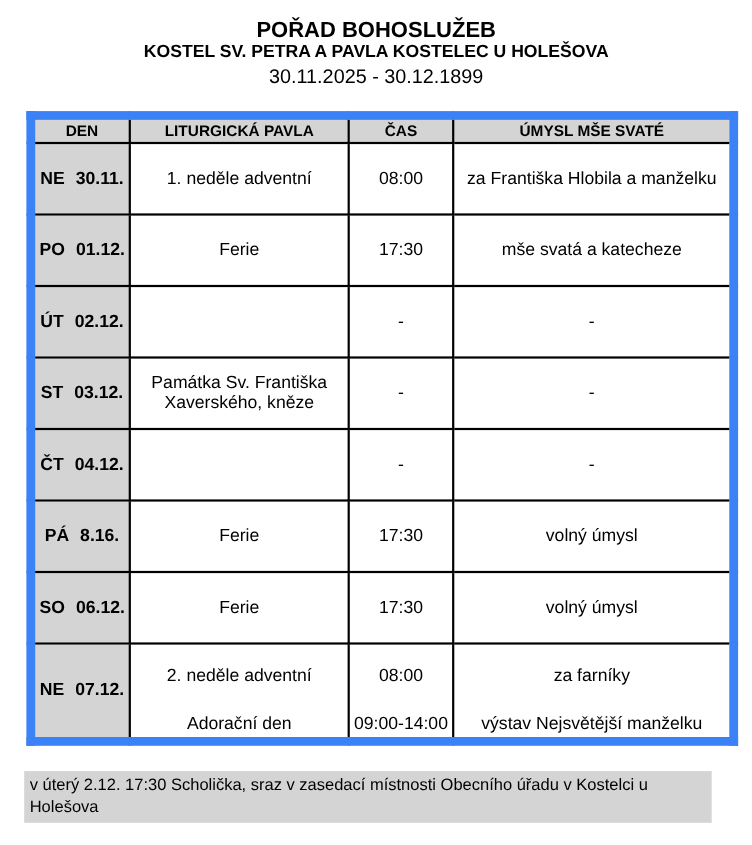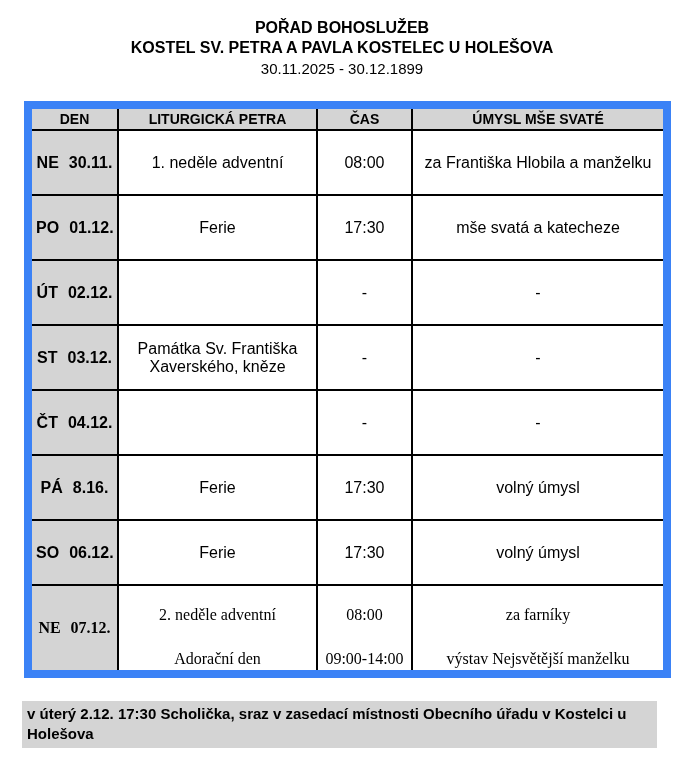--- a/index.html
+++ b/index.html
@@ -19,31 +19,31 @@
 
   
   .titles {
     position: absolute;
     top: 18px;
     left: 0;
     width: 684px;
     text-align: center;
   }
   .title-main {
-    font-size: 16px;
+    font-size: 20px;
     font-weight: bold;
     line-height: 20px;
   }
   .title-church {
     font-size: 16px;
     font-weight: bold;
     line-height: 20px;
   }
   .date-range {
-    font-size: 15px;
+    font-size: 18px;
     font-weight: normal;
     line-height: 22px;
   }
 
   
   table.schedule {
     position: absolute;
     left: 24px;
     top: 101px;
     width: 639px;
@@ -71,21 +71,20 @@
     background: #d4d4d4;
     font-weight: bold;
     height: 20px;
     font-size: 14px;
   }
   table.schedule tr.data-row {
     height: 65px;
   }
   table.schedule tr.data-row.tall {
     height: 84px;
-    font-family: Liberation Serif, serif;
   }
   td.day-cell {
     background: #d4d4d4;
     font-weight: bold;
     white-space: nowrap;
   }
   td.day-cell .day-abbr { margin-right: 10px; }
   td.oslava-cell { padding: 0 10px; line-height: 18px; margin-top: 45px; }
 
   
@@ -115,23 +114,22 @@
 
   
   .footer-note {
     position: absolute;
     left: 22px;
     top: 701px;
     width: 620px;
     background: #d4d4d4;
     font-size: 15px;
     line-height: 20px;
-    padding: 3px 10px 4px 5px;
+    padding: 3px 0 4px 5px;
     text-align: left;
-    font-weight: bold;
   }
 </style>
 </head>
 <body>
 
 <div class="page">
 
   <div class="titles">
     <div class="title-main">POŘAD BOHOSLUŽEB</div>
     <div class="title-church">KOSTEL SV. PETRA A PAVLA KOSTELEC U HOLEŠOVA</div>
@@ -141,21 +139,21 @@
   <table class="schedule">
     <colgroup>
       <col class="c-den">
         <col class="c-oslava">
         <col class="c-cas">
         <col class="c-umysl">
     </colgroup>
     <tbody>
       <tr class="head-row">
         <th>DEN</th>
-        <th>LITURGICKÁ PETRA</th>
+        <th>LITURGICKÁ PAVLA</th>
         <th>ČAS</th>
         <th>ÚMYSL MŠE SVATÉ</th>
       </tr>
 
       <tr class="data-row">
         <td class="day-cell">
           <span class="day-abbr">NE</span><span class="day-date">30.11.</span>
         </td>
         <td class="oslava-cell">1. neděle adventní</td>
         <td class="cas-cell">08:00</td>

